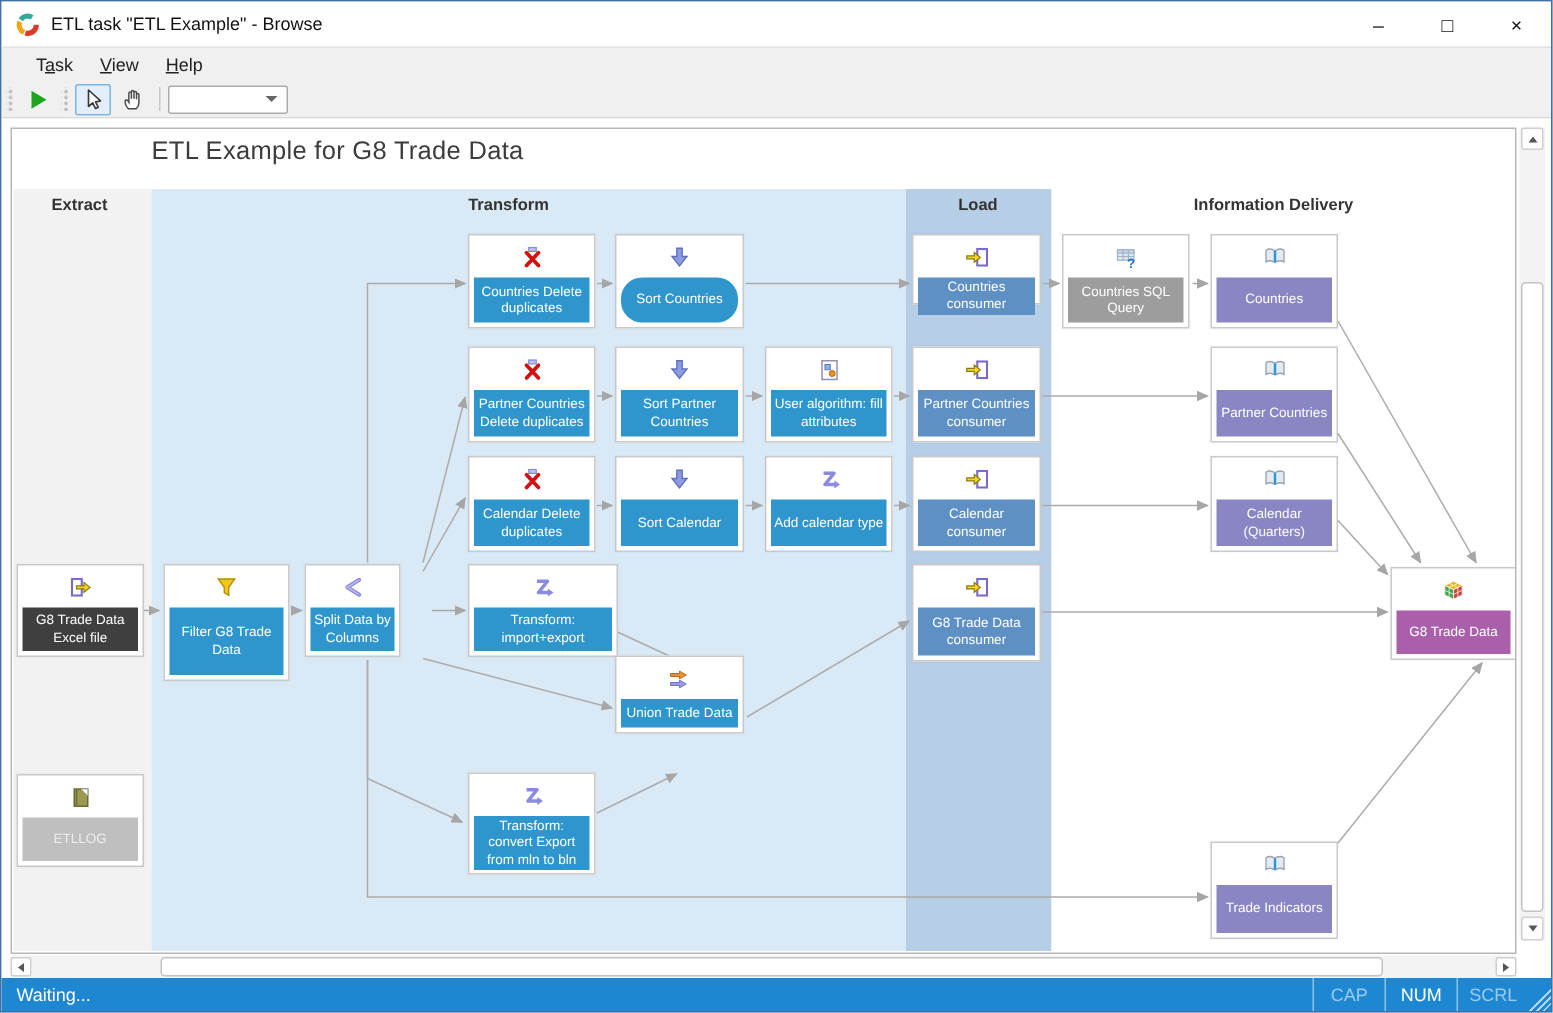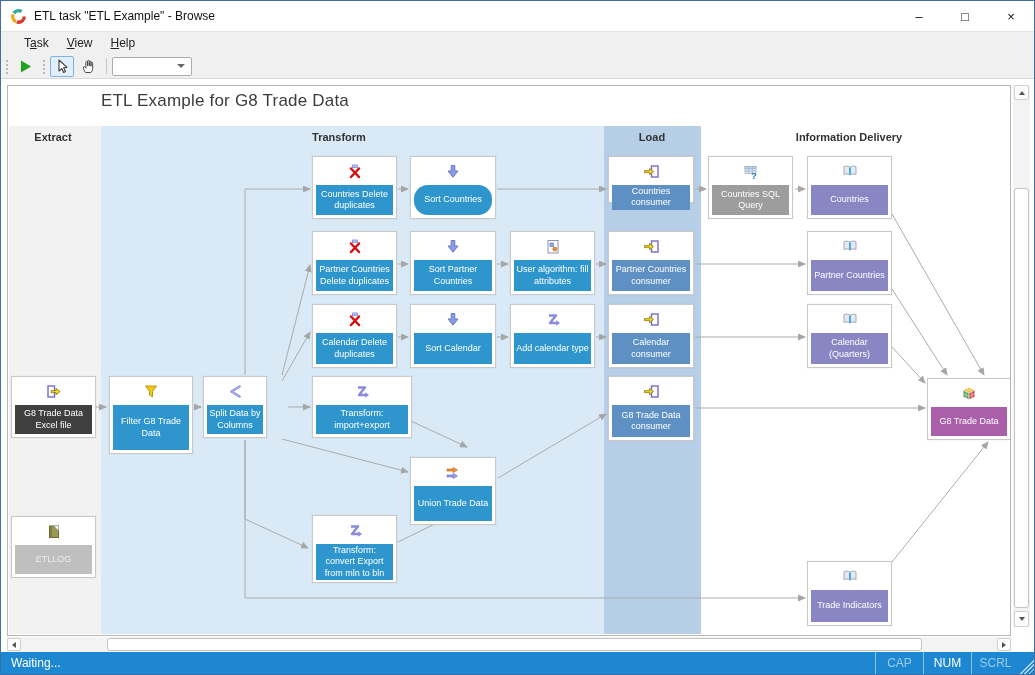--- a/index.html
+++ b/index.html
@@ -283,21 +283,21 @@
         </div>
         <div class="node" style="left: 304px; top: 290px; width: 100px; height: 62px;">
           <div class="node-icon">
             <svg width="16" height="16" viewBox="0 0 16 16">
               <path d="M4 3.5 H11 L5 11 H12.2" fill="none" stroke="#8a8ade" stroke-width="2.4" stroke-linejoin="round"></path>
               <polygon points="11.2,8.3 15,11 11.2,13.7" fill="#8a8ade"></polygon>
             </svg>
           </div>
           <div class="node-label" style="background: rgb(46, 150, 204);">Transform: import+export</div>
         </div>
-        <div class="node" style="left: 402px; top: 371px; width: 86px; height: 68px;">
+        <div class="node" style="left: 402px; top: 351px; width: 86px; height: 52px;">
           <div class="node-icon">
             <svg width="16" height="16" viewBox="0 0 16 16">
               <path d="M2 4 H8 V2.4 L12.5 5 L8 7.6 V6 H2 Z" fill="#f09030" stroke="#b06010" stroke-width="0.6"></path>
               <path d="M2 10 H8 V8.4 L12.5 11 L8 13.6 V12 H2 Z" fill="#9a9ae6" stroke="#6a6ac0" stroke-width="0.6"></path>
             </svg>
           </div>
           <div class="node-label" style="background: rgb(46, 150, 204);">Union Trade Data</div>
         </div>
         <div class="node" style="left: 304px; top: 429px; width: 85px; height: 68px;">
           <div class="node-icon">

